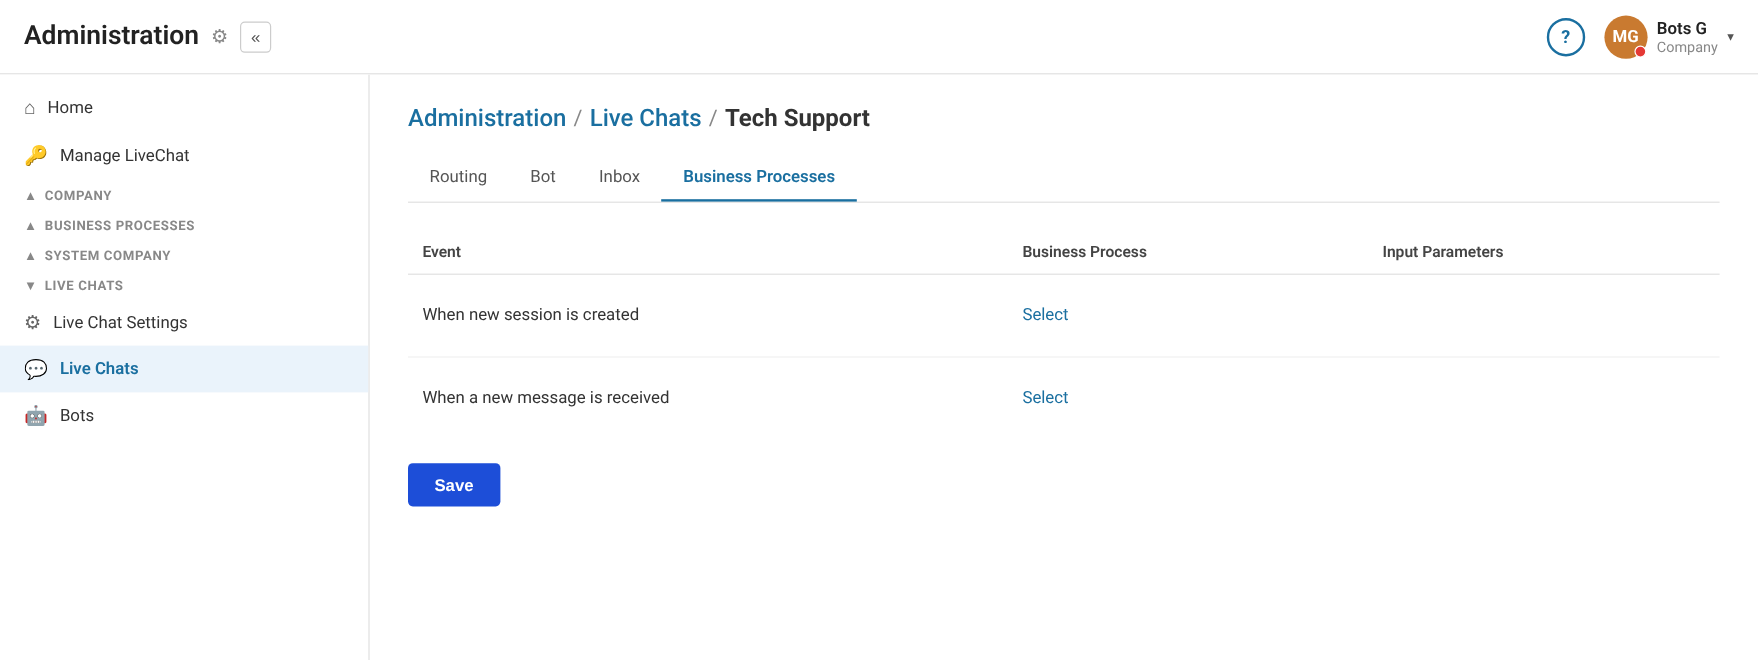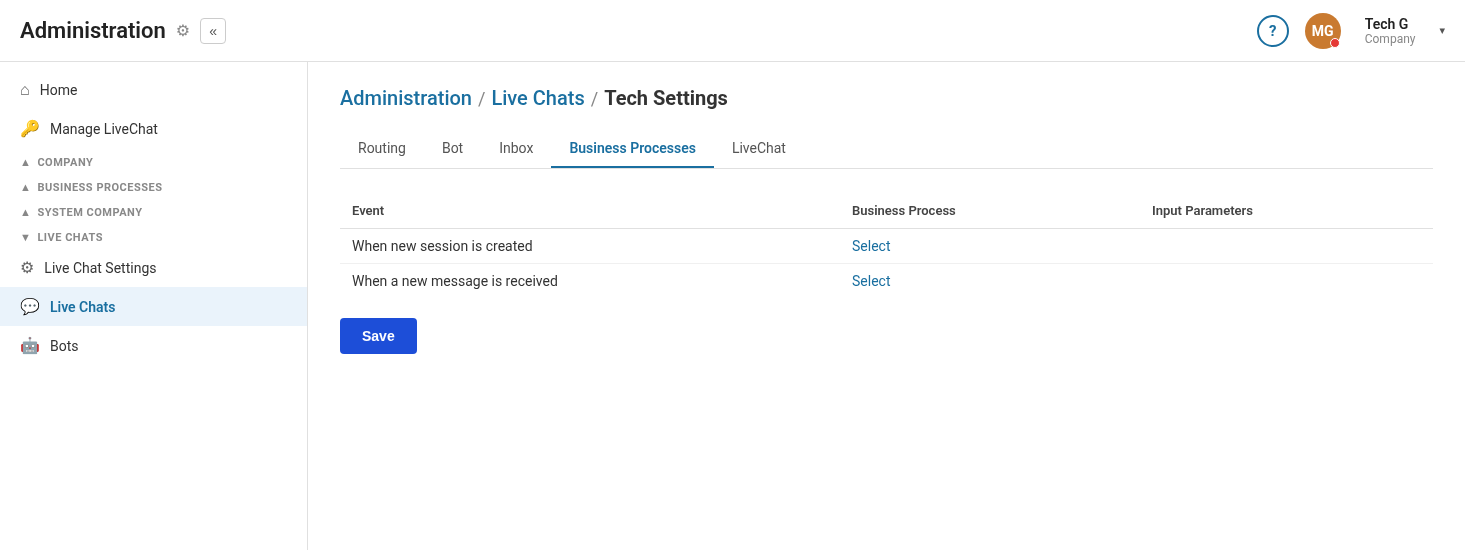--- a/index.html
+++ b/index.html
@@ -10,21 +10,21 @@
       display: flex; align-items: center; justify-content: space-between;
       padding: 0 20px; height: 62px; border-bottom: 1px solid #e0e0e0;
       background: #fff; flex-shrink: 0;
     }
     .topbar-left { display: flex; align-items: center; gap: 10px; }
     .topbar-title { font-size: 22px; font-weight: 600; color: #222; }
     .gear-icon { color: #888; font-size: 16px; cursor: pointer; }
     .collapse-btn { background: none; border: 1px solid #ccc; border-radius: 4px; padding: 4px 8px; cursor: pointer; color: #555; font-size: 14px; }
     .topbar-right { display: flex; align-items: center; gap: 16px; }
     .help-icon { width: 32px; height: 32px; border: 2px solid #1a6fa0; border-radius: 50%; display: flex; align-items: center; justify-content: center; color: #1a6fa0; font-weight: 700; font-size: 15px; cursor: pointer; }
-    .user-avatar { display: flex; align-items: center; gap: 24px; cursor: pointer; }
+    .user-avatar { display: flex; align-items: center; gap: 8px; cursor: pointer; }
     .avatar-circle { width: 36px; height: 36px; border-radius: 50%; background: #c97a30; display: flex; align-items: center; justify-content: center; color: #fff; font-weight: 700; font-size: 14px; position: relative; }
     .avatar-badge { width: 10px; height: 10px; background: #e53935; border-radius: 50%; position: absolute; bottom: 1px; right: 1px; border: 1px solid #fff; }
     .user-name { font-size: 14px; font-weight: 600; color: #222; }
     .user-company { font-size: 12px; color: #888; }
     .chevron-down { color: #555; font-size: 11px; }
 
     
     .main-layout { display: flex; flex: 1; overflow: hidden; }
 
     
@@ -47,21 +47,21 @@
     .tab { padding: 10px 18px; cursor: pointer; color: #1a6fa0; font-size: 14px; border-bottom: 2px solid transparent; text-decoration: none; }
     .tab.active { border-bottom: 2px solid #1a6fa0; color: #1a6fa0; font-weight: 600; }
     .tab.inactive { color: #555; border-bottom: 2px solid transparent; }
 
     
     .bp-table { width: 100%; border-collapse: collapse; }
     .bp-table thead tr { border-bottom: 1px solid #e0e0e0; }
     .bp-table th { text-align: left; padding: 10px 12px; font-size: 13px; font-weight: 600; color: #444; }
     .bp-table tbody tr { border-bottom: 1px solid #f0f0f0; }
     .bp-table tbody tr:last-child { border-bottom: none; }
-    .bp-table td { padding: 9px 12px; font-size: 14px; color: #333; vertical-align: middle; }
+    .bp-table td { padding: 26px 12px; font-size: 14px; color: #333; vertical-align: middle; }
     .bp-table td.event-col { width: 500px; }
     .bp-table td.bp-col { width: 300px; }
     .select-link { color: #1a6fa0; text-decoration: none; cursor: pointer; font-size: 14px; }
 
     
     .save-btn { margin-top: 20px; background: #1d4ed8; color: #fff; border: none; border-radius: 4px; padding: 10px 22px; font-size: 14px; font-weight: 600; cursor: pointer; }
   </style>
 </head>
 <body>
 
@@ -72,21 +72,21 @@
     <button class="collapse-btn">«</button>
   </div>
   <div class="topbar-right">
     <div class="help-icon">?</div>
     <div class="user-avatar">
       <div class="avatar-circle">
         <span>MG</span>
         <span class="avatar-badge"></span>
       </div>
       <div>
-        <div class="user-name">Tech G</div>
+        <div class="user-name">Bots G</div>
         <div class="user-company">Company</div>
       </div>
       <span class="chevron-down">▾</span>
     </div>
   </div>
 </div>
 
 <div class="main-layout">
 
   <div class="sidebar">
@@ -133,30 +133,29 @@
     </div>
   </div>
 
   <div class="content">
     
     <div class="breadcrumb">
       <a class="breadcrumb-link" href="#" style="color: rgb(26, 111, 160); text-decoration: none; font-size: 20px; font-weight: 500;">Administration</a>
       <span class="breadcrumb-sep">/</span>
       <a class="breadcrumb-link" href="#" style="color:#1a6fa0;text-decoration:none;font-size:20px;font-weight:500;">Live Chats</a>
       <span class="breadcrumb-sep">/</span>
-      <span class="breadcrumb-current">Tech Settings</span>
+      <span class="breadcrumb-current">Tech Support</span>
     </div>
 
     
     <div class="tabs">
       <span class="tab inactive">Routing</span>
       <span class="tab inactive">Bot</span>
       <span class="tab inactive">Inbox</span>
       <span class="tab active">Business Processes</span>
-      <span class="tab inactive">LiveChat</span>
     </div>
 
     
     <table class="bp-table">
       <thead>
         <tr>
           <th>Event</th>
           <th>Business Process</th>
           <th>Input Parameters</th>
         </tr>

